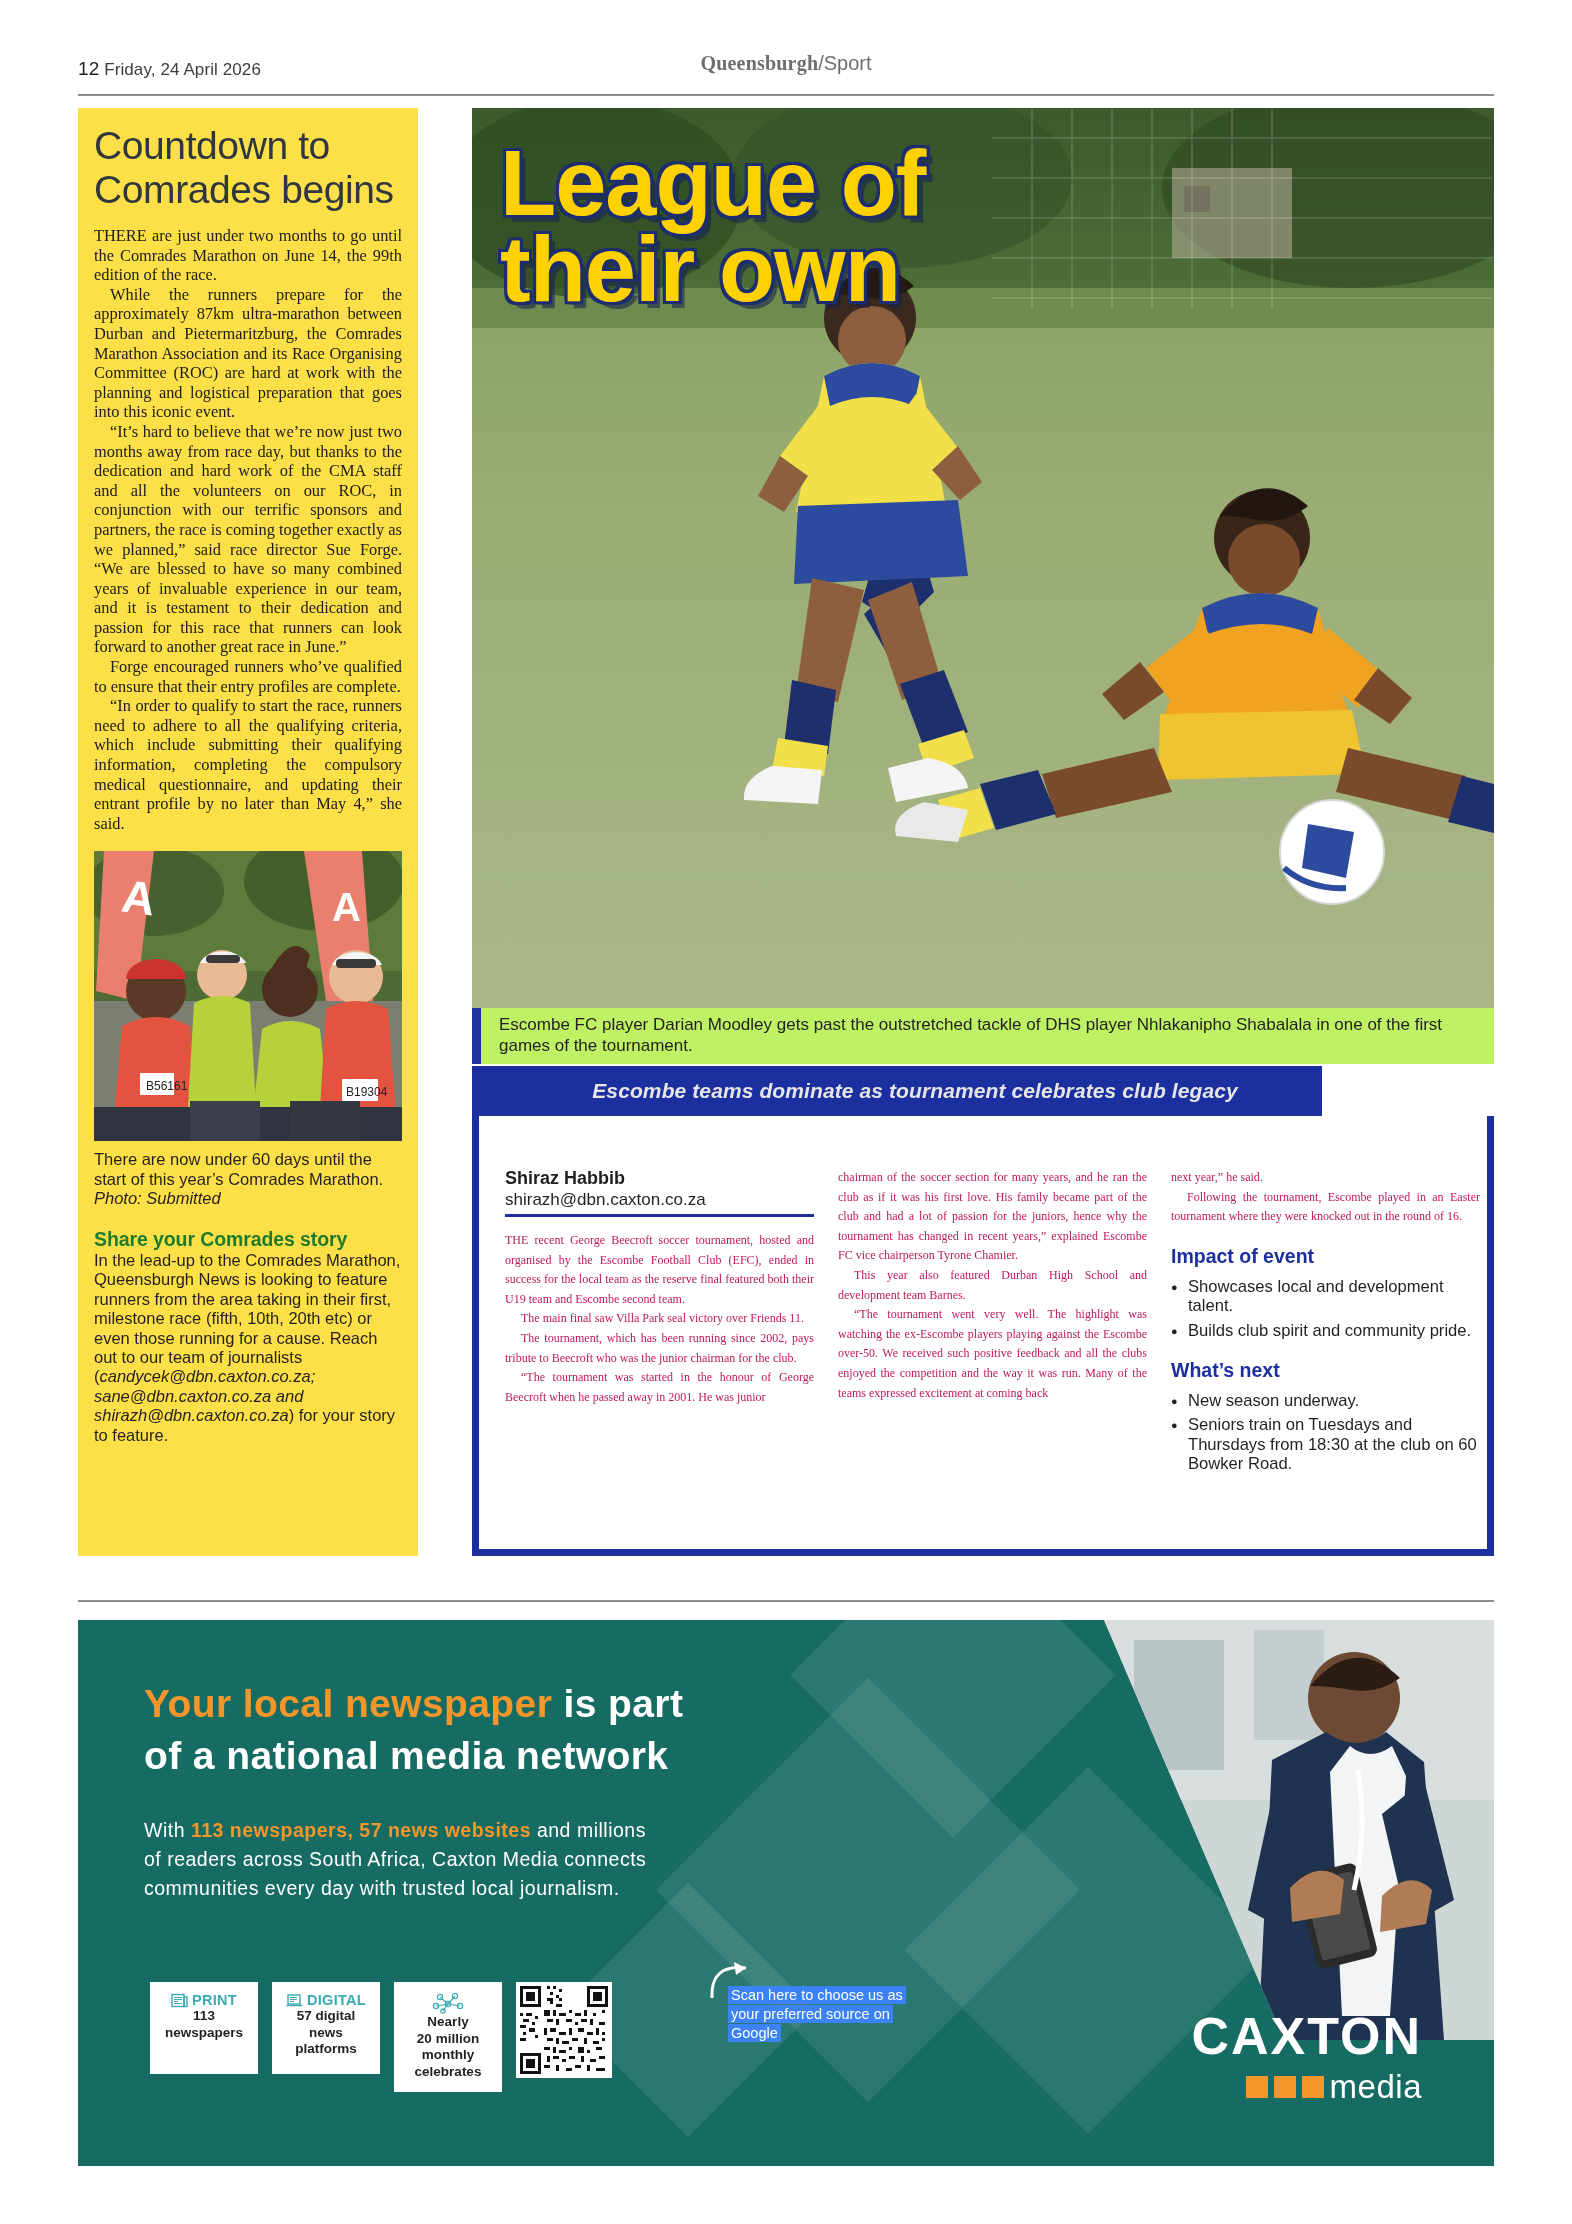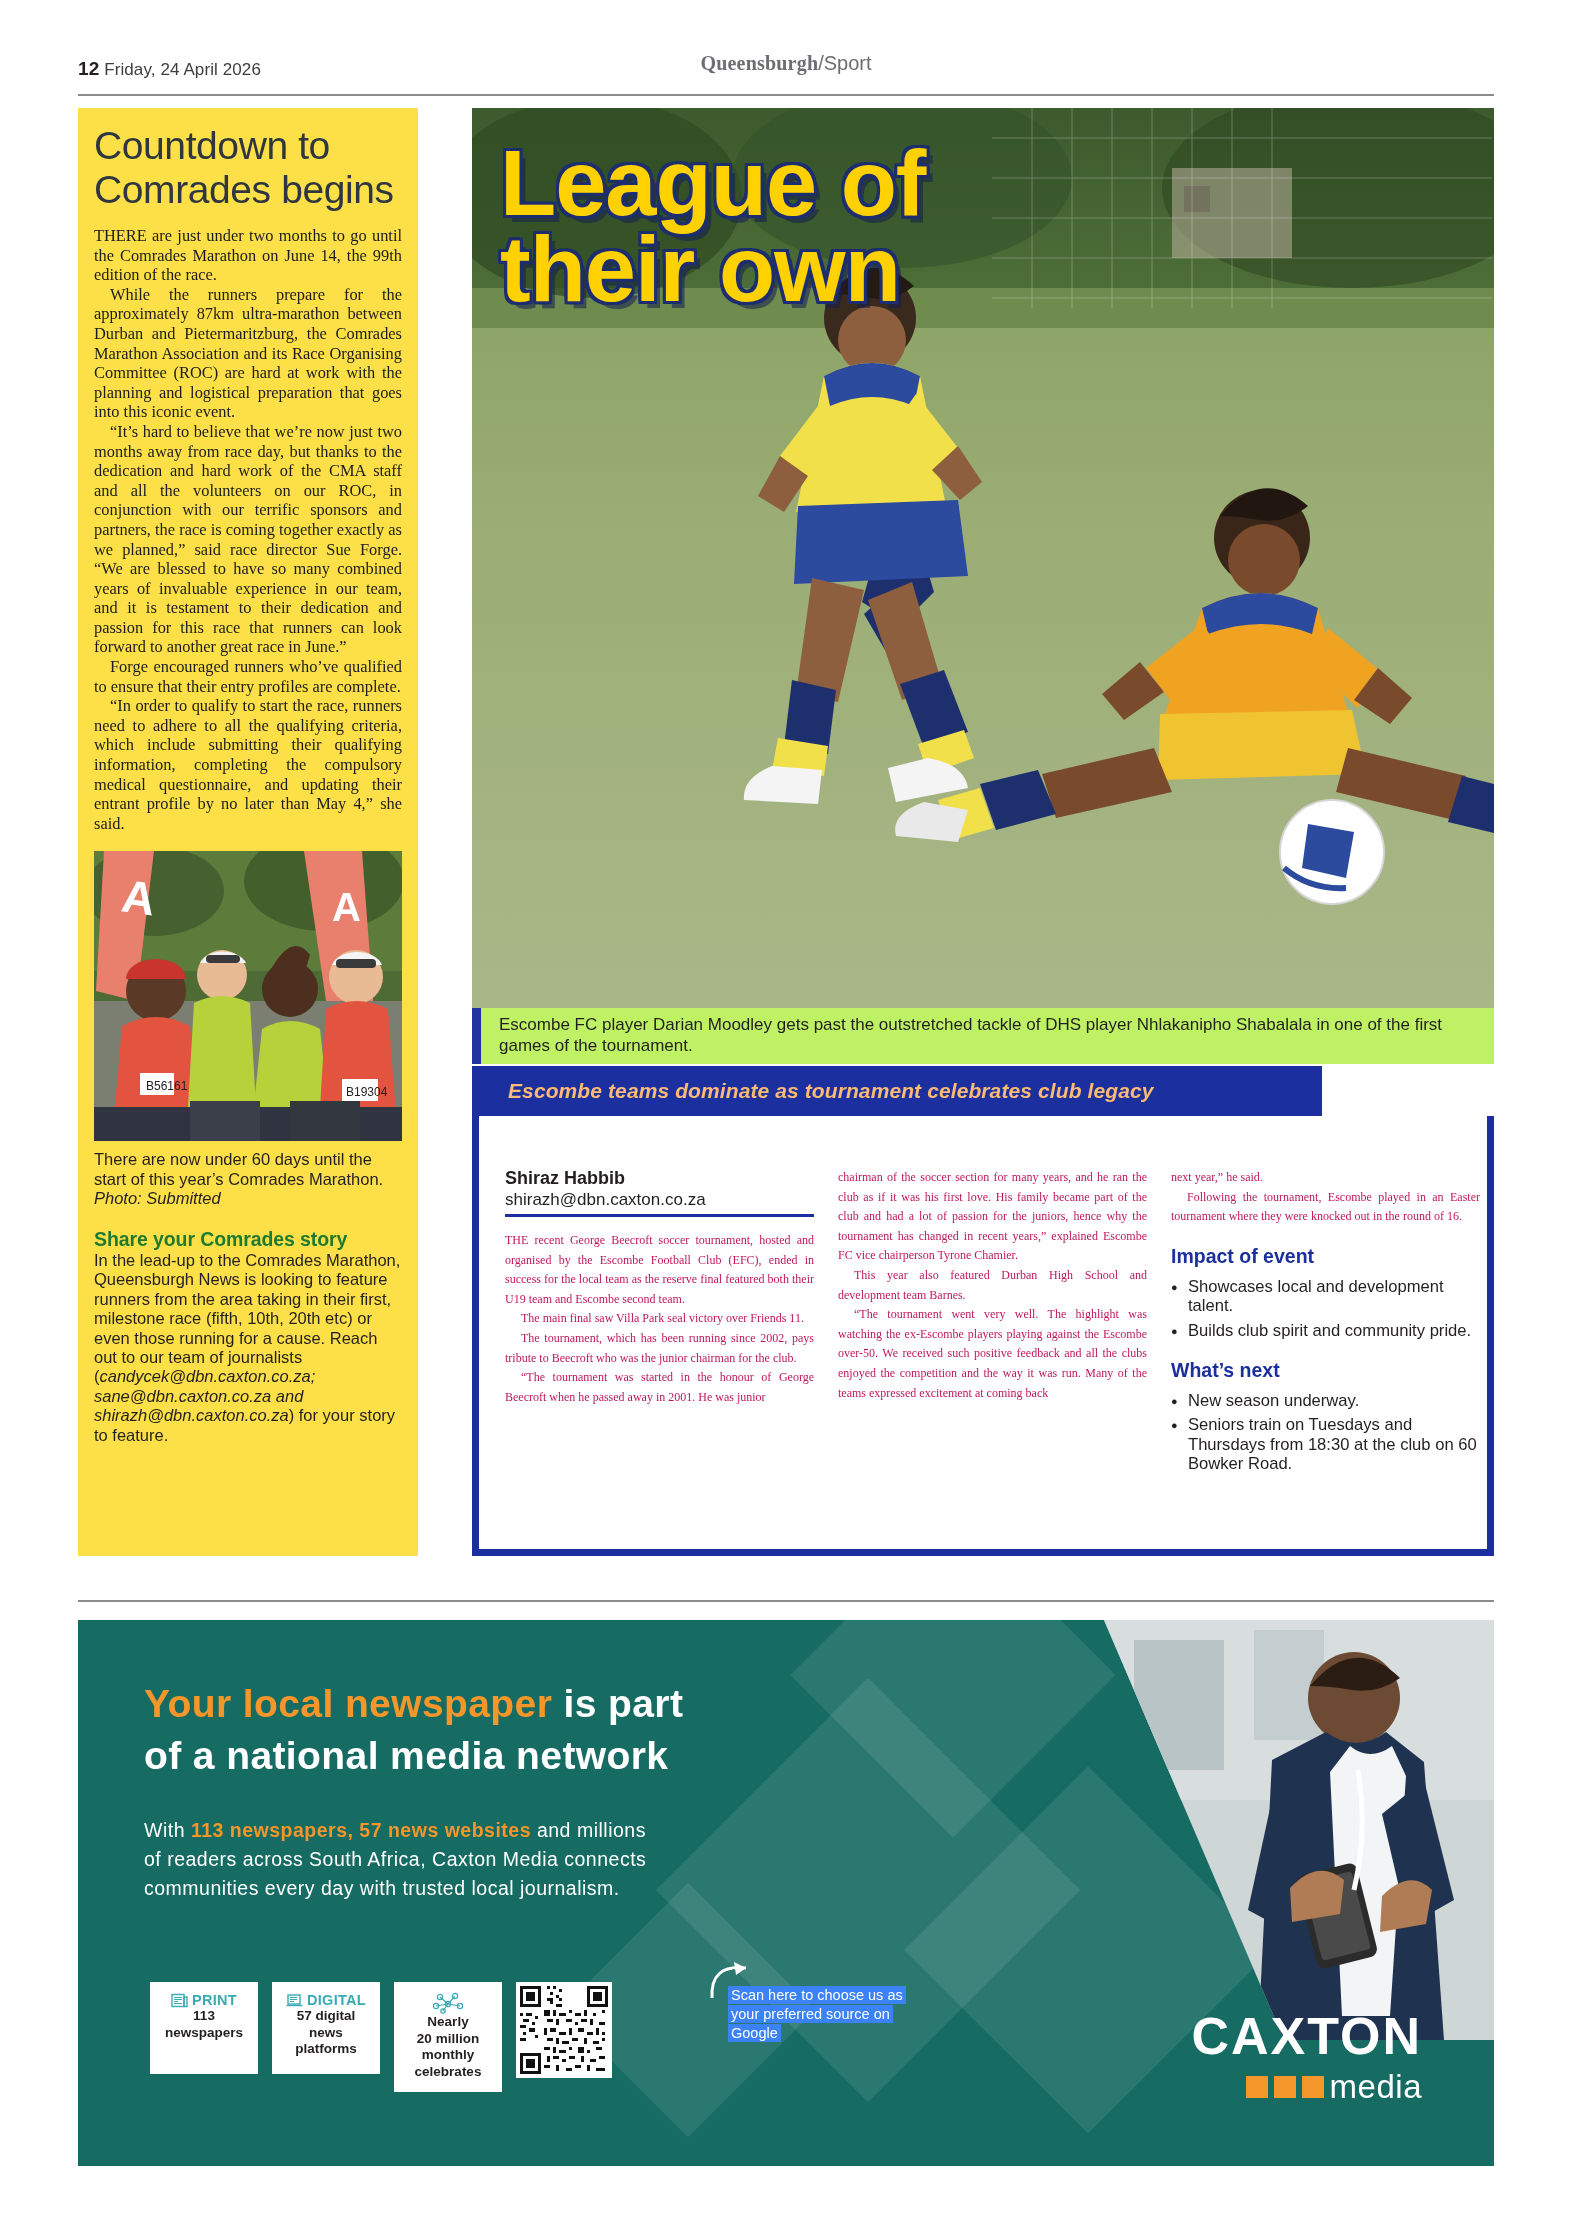--- a/index.html
+++ b/index.html
@@ -10,21 +10,21 @@
     color:#231f20;
     overflow:hidden;
   }
   .page{position:relative;width:1572px;height:2224px;}
 
   
   .folio{
     position:absolute;left:78px;top:58px;
     font-size:17px;color:#3d3d3d;letter-spacing:.1px;
   }
-  .folio b{font-weight:bold;color:#231f20;font-size:19px;}
+  .folio b{font-weight:normal;color:#231f20;font-size:19px;}
   .masthead{
     position:absolute;left:0;top:52px;width:1572px;text-align:center;
     font-size:20px;color:#6d6e71;
   }
   .masthead .m1{font-family:"Liberation Serif",serif;font-weight:bold;letter-spacing:.2px;}
   .masthead .m2{font-weight:normal;}
   .rule-top{
     position:absolute;left:78px;top:94px;width:1416px;height:2px;background:#8c8c8c;
   }
 
@@ -82,22 +82,22 @@
     background:#bef264;border-left:9px solid #2233a0;box-sizing:border-box;
     padding:6px 12px 0 18px;
   }
   .capbox p{margin:0;font-size:17px;line-height:21px;color:#231f20;}
 
   
   .banner{
     position:absolute;left:472px;top:1066px;width:850px;height:50px;background:#1c2f9e;
   }
   .banner span{
-    display:block;padding:13px 0 0 36px;color:#fdba74;font-style:italic;
-    font-size:21px;font-weight:600;letter-spacing:.1px;
+    display:block;padding:13px 0 0 36px;color:#e5e5e5;font-style:italic;
+    font-size:21px;font-weight:600;letter-spacing:.1px;text-align:center;
   }
 
   
   .artframe{
     position:absolute;left:472px;top:1116px;width:1022px;height:440px;
     border-left:7px solid #1c2f9e;border-bottom:7px solid #1c2f9e;
     border-right:7px solid #1c2f9e;box-sizing:border-box;background:#fff;
   }
   .artcols{
     position:absolute;left:505px;top:1168px;width:975px;height:380px;

